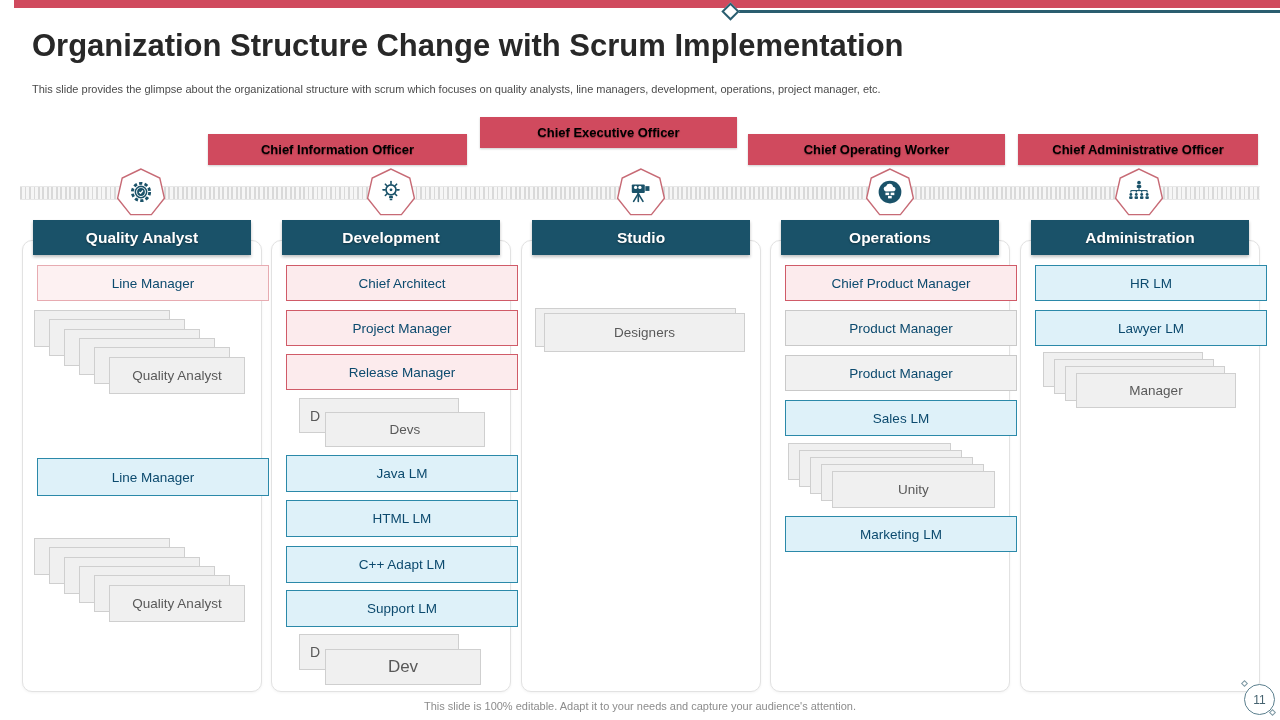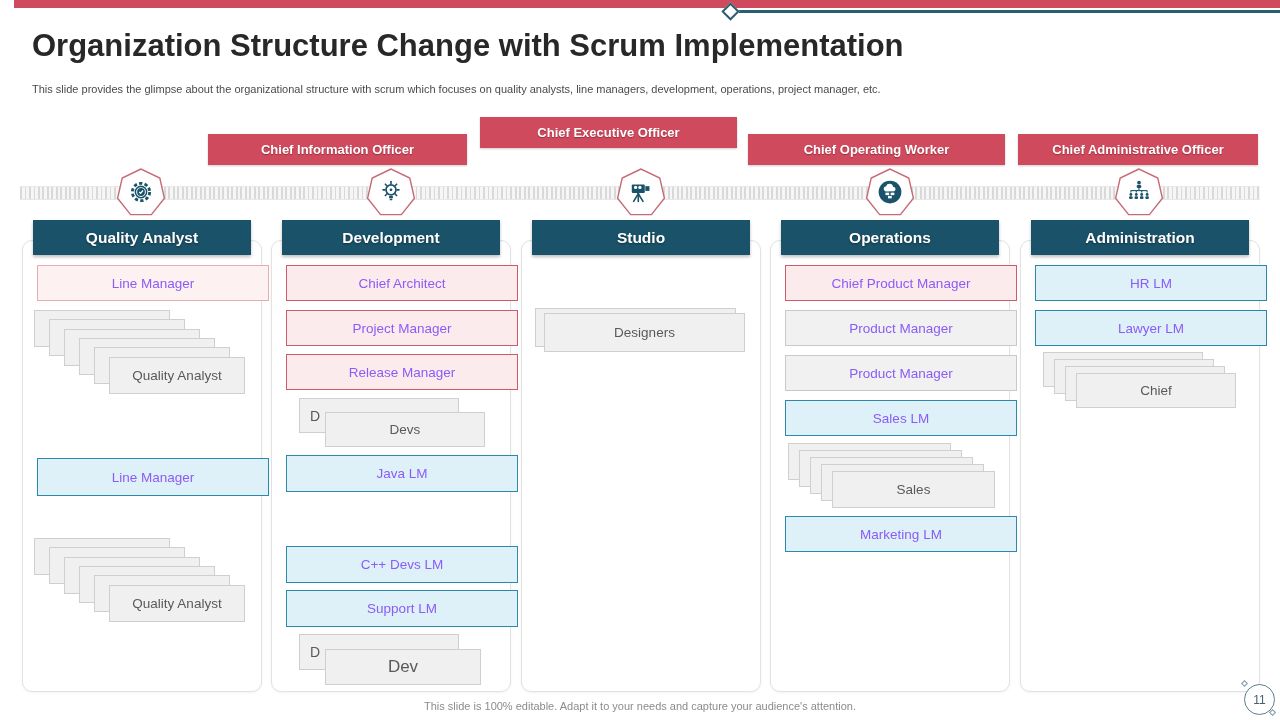--- a/index.html
+++ b/index.html
@@ -7,42 +7,42 @@
   body { font-family:"Liberation Sans", sans-serif; background:#fff; position:relative; overflow:hidden; }
 
   .top-bar { position:absolute; left:14px; top:0; right:0; height:8px; background:#d04a5e; }
   .top-line { position:absolute; left:731px; top:10px; right:0; height:3px; background:#2a5e70; }
   .top-diamond { position:absolute; left:724px; top:5px; width:13px; height:13px; background:#fff;
                  border:2px solid #2a5e70; transform:rotate(45deg); }
 
   .title { position:absolute; left:32px; top:28px; font-size:31px; font-weight:800; color:#282828; }
   .subtitle { position:absolute; left:32px; top:83px; font-size:11px; color:#4a4a4a; }
 
-  .officer { position:absolute; height:31px; background:#d04a5e; color:#ffffff; font-weight:bold;
+  .officer { position:absolute; height:31px; background:#d04a5e; color:#000000; font-weight:bold;
              font-size:13px; display:flex; align-items:center; justify-content:center;
              text-shadow:0 1px 1px rgba(90,20,30,.5); box-shadow:0 1px 2px rgba(0,0,0,.2); }
 
   .ribbon { position:absolute; left:20px; top:186px; width:1240px; height:14px;
             background:repeating-linear-gradient(90deg,#d9d9d9 0 1.5px,#f6f6f6 1.5px 4.5px);
             border-top:1px solid #e8e8e8; border-bottom:1px solid #e8e8e8; }
 
   .badge { position:absolute; top:168px; width:50px; height:50px; }
   .badge .oct { position:absolute; left:0; top:0; width:50px; height:50px; }
   .badge .icon { position:absolute; left:12px; top:11px; width:26px; height:26px; }
 
   .col { position:absolute; top:220px; width:240px; height:472px; }
   .col-frame { position:absolute; left:0; top:20px; width:240px; height:452px; background:#fff;
                border:1px solid #e2e2e2; border-radius:10px; box-shadow:0 1px 3px rgba(0,0,0,.05); }
   .col-header { position:absolute; left:11px; top:0; width:218px; height:35px; background:#1a5269;
                 color:#fff; font-weight:bold; font-size:15.5px; display:flex; align-items:center;
                 justify-content:center; text-shadow:0 1px 2px rgba(0,0,0,.4);
                 box-shadow:0 2px 3px rgba(0,0,0,.25); }
 
   .box { position:absolute; left:15px; width:232px; height:36px; display:flex; align-items:center;
-         justify-content:center; font-size:13.5px; color:#8b5cf6; }
+         justify-content:center; font-size:13.5px; color:#0c4a6e; }
   .box.pink       { background:#fcebed; border:1px solid #d05b68;text-align:center; }
   .box.pink-light { background:#fdf1f2; border:1px solid #e7abb1; }
   .box.blue       { background:#def1f9; border:1px solid #2b89a9; }
   .box.gray       { background:#f1f1f1; border:1px solid #c9c9c9; }
 
   .stack { position:absolute; }
   .stack-box { position:absolute; background:#f0f0f0; border:1px solid #cfcfcf; display:flex;
                align-items:center; justify-content:center; font-size:13.5px; color:#595959; }
   .stack-box.partial { justify-content:flex-start; padding-left:10px; font-size:14px; }
   .stack-box.big { font-size:17px; }
@@ -189,21 +189,22 @@
   <div class="col-frame"></div>
   <div class="col-header">Development</div>
   <div class="box pink" style="top:45px">Chief Architect</div>
   <div class="box pink" style="top:90px">Project Manager</div>
   <div class="box pink" style="top:134px">Release Manager</div>
   <div class="stack" style="left:28px; top:178px">
       <div class="stack-box partial" style="left: 0px; top: 0px; width: 160px; height: 35px; z-index: 1;">D</div>
       <div class="stack-box" style="left: 26px; top: 14px; width: 160px; height: 35px; z-index: 2;">Devs</div>
     </div>
   <div class="box blue" style="top:235px; height:37px">Java LM</div>
-  <div class="box blue" style="top:326px; height:37px">C++ Devs LM</div>
+  <div class="box blue" style="top:280px; height:37px">HTML LM</div>
+  <div class="box blue" style="top:326px; height:37px">C++ Adapt LM</div>
   <div class="box blue" style="top:370px; height:37px">Support LM</div>
   <div class="stack" style="left:28px; top:414px">
       <div class="stack-box partial" style="left: 0px; top: 0px; width: 160px; height: 36px; z-index: 1;">D</div>
       <div class="stack-box big" style="left: 26px; top: 15px; width: 156px; height: 36px; z-index: 2;">Dev</div>
     </div>
 </div>
 
 <div class="col" style="left:521px">
   <div class="col-frame"></div>
   <div class="col-header">Studio</div>
@@ -218,35 +219,35 @@
   <div class="col-header">Operations</div>
   <div class="box pink" style="top:45px">Chief Product Manager</div>
   <div class="box gray" style="top:90px">Product Manager</div>
   <div class="box gray" style="top:135px">Product Manager</div>
   <div class="box blue" style="top:180px">Sales LM</div>
   <div class="stack" style="left:18px; top:223px">
       <div class="stack-box" style="left: 0px; top: 0px; width: 163px; height: 37px; z-index: 1;"></div>
       <div class="stack-box" style="left: 11px; top: 7px; width: 163px; height: 37px; z-index: 2;"></div>
       <div class="stack-box" style="left: 22px; top: 14px; width: 163px; height: 37px; z-index: 3;"></div>
       <div class="stack-box" style="left: 33px; top: 21px; width: 163px; height: 37px; z-index: 4;"></div>
-      <div class="stack-box" style="left: 44px; top: 28px; width: 163px; height: 37px; z-index: 5;">Sales</div>
+      <div class="stack-box" style="left: 44px; top: 28px; width: 163px; height: 37px; z-index: 5;">Unity</div>
     </div>
   <div class="box blue" style="top:296px">Marketing LM</div>
 </div>
 
 <div class="col" style="left:1020px">
   <div class="col-frame"></div>
   <div class="col-header">Administration</div>
   <div class="box blue" style="top:90px">Lawyer LM</div>
   <div class="box blue" style="top:45px">HR LM</div>
   <div class="stack" style="left:23px; top:132px">
       <div class="stack-box" style="left: 0px; top: 0px; width: 160px; height: 35px; z-index: 1;"></div>
       <div class="stack-box" style="left: 11px; top: 7px; width: 160px; height: 35px; z-index: 2;"></div>
       <div class="stack-box" style="left: 22px; top: 14px; width: 160px; height: 35px; z-index: 3;"></div>
-      <div class="stack-box" style="left: 33px; top: 21px; width: 160px; height: 35px; z-index: 4;">Chief</div>
+      <div class="stack-box" style="left: 33px; top: 21px; width: 160px; height: 35px; z-index: 4;">Manager</div>
     </div>
 </div>
 
 <div class="footer">This slide is 100% editable. Adapt it to your needs and capture your audience's attention.</div>
 
 <div class="mini-diamond" style="left:1242px; top:681px"></div>
 <div class="page-badge">11</div>
 <div class="mini-diamond" style="left:1270px; top:710px"></div>
 
 </body></html>

